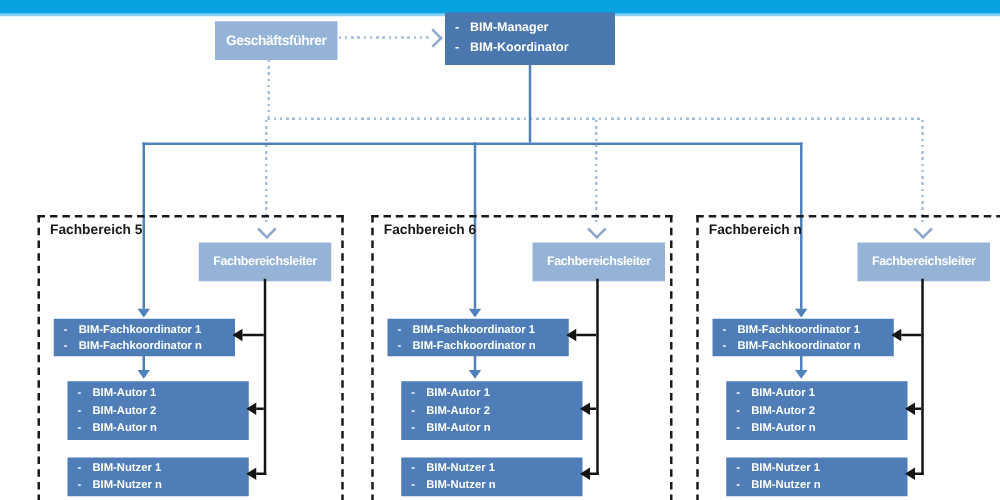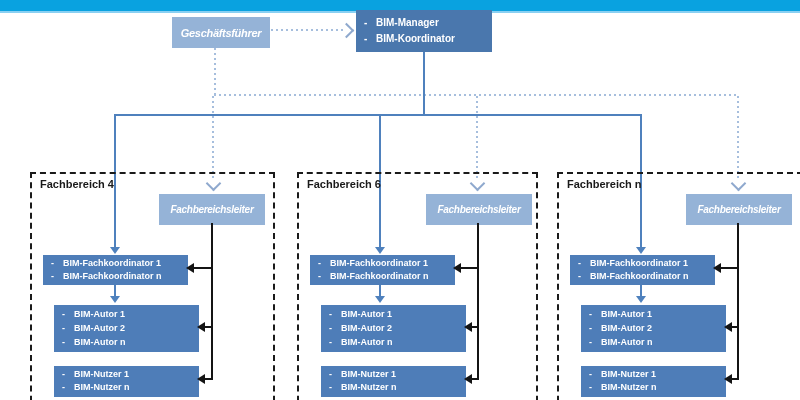--- a/index.html
+++ b/index.html
@@ -18,21 +18,21 @@
   body{font-family:"Liberation Sans", sans-serif; background:#fff;}
   .stage{
     position:relative; width:800px; height:400px; overflow:hidden;
     background:#fff;
   }
   .topbar{position:absolute; left:0; top:0; width:800px; height:11px; background:var(--top-bar);}
   .topbar-stripe{position:absolute; left:0; top:11px; width:800px; height:2px; background:var(--top-bar-stripe);}
 
   .box{position:absolute; box-sizing:border-box; color:#fff; font-weight:bold;}
   .light{background:var(--light-box);}
-  .center{display:flex; align-items:center; justify-content:center; text-align:center;font-style:italic;}
+  .center{display:flex; align-items:center; justify-content:center; text-align:center;}
   .gf{font-size:11px; letter-spacing:-0.3px;}
   .leiter{font-size:10px; letter-spacing:-0.3px;}
   .manager{background:var(--manager-box); font-size:10px; padding-top:5px;}
   .manager .line{line-height:16px;}
   .role{background:var(--role-box); font-size:9px;}
   .role .line{line-height:13px;}
   .role.au .line{line-height:14px;}
   .role.fk{padding-top:2px;}
   .role.au{padding-top:2px;}
   .role.nu{padding-top:2px;}
@@ -104,21 +104,21 @@
   <span class="tri tri-down-blue" style="left:636px;top:247px"></span>
 
   <div class="vl solid" style="left:114px;top:283px;height:13px"></div>
   <div class="vl solid" style="left:379px;top:283px;height:13px"></div>
   <div class="vl solid" style="left:640px;top:283px;height:13px"></div>
   <span class="tri tri-down-blue" style="left:110px;top:296px"></span>
   <span class="tri tri-down-blue" style="left:375px;top:296px"></span>
   <span class="tri tri-down-blue" style="left:636px;top:296px"></span>
 
   <div class="group" style="left:30px;width:245px">
-    <div class="glabel">Fachbereich 4</div>
+    <div class="glabel">Fachbereich 5</div>
     <div class="box light center leiter" style="left:127px;top:20px;width:106px;height:31px">
       <span>Fachbereichsleiter</span>
     </div>
     <div class="box role fk" style="left:11px;top:81px;width:145px;height:30px">
       <div class="line">
           <span class="dash">-</span>
           <span>BIM-Fachkoordinator 1</span>
         </div>
       <div class="line">
           <span class="dash">-</span>

